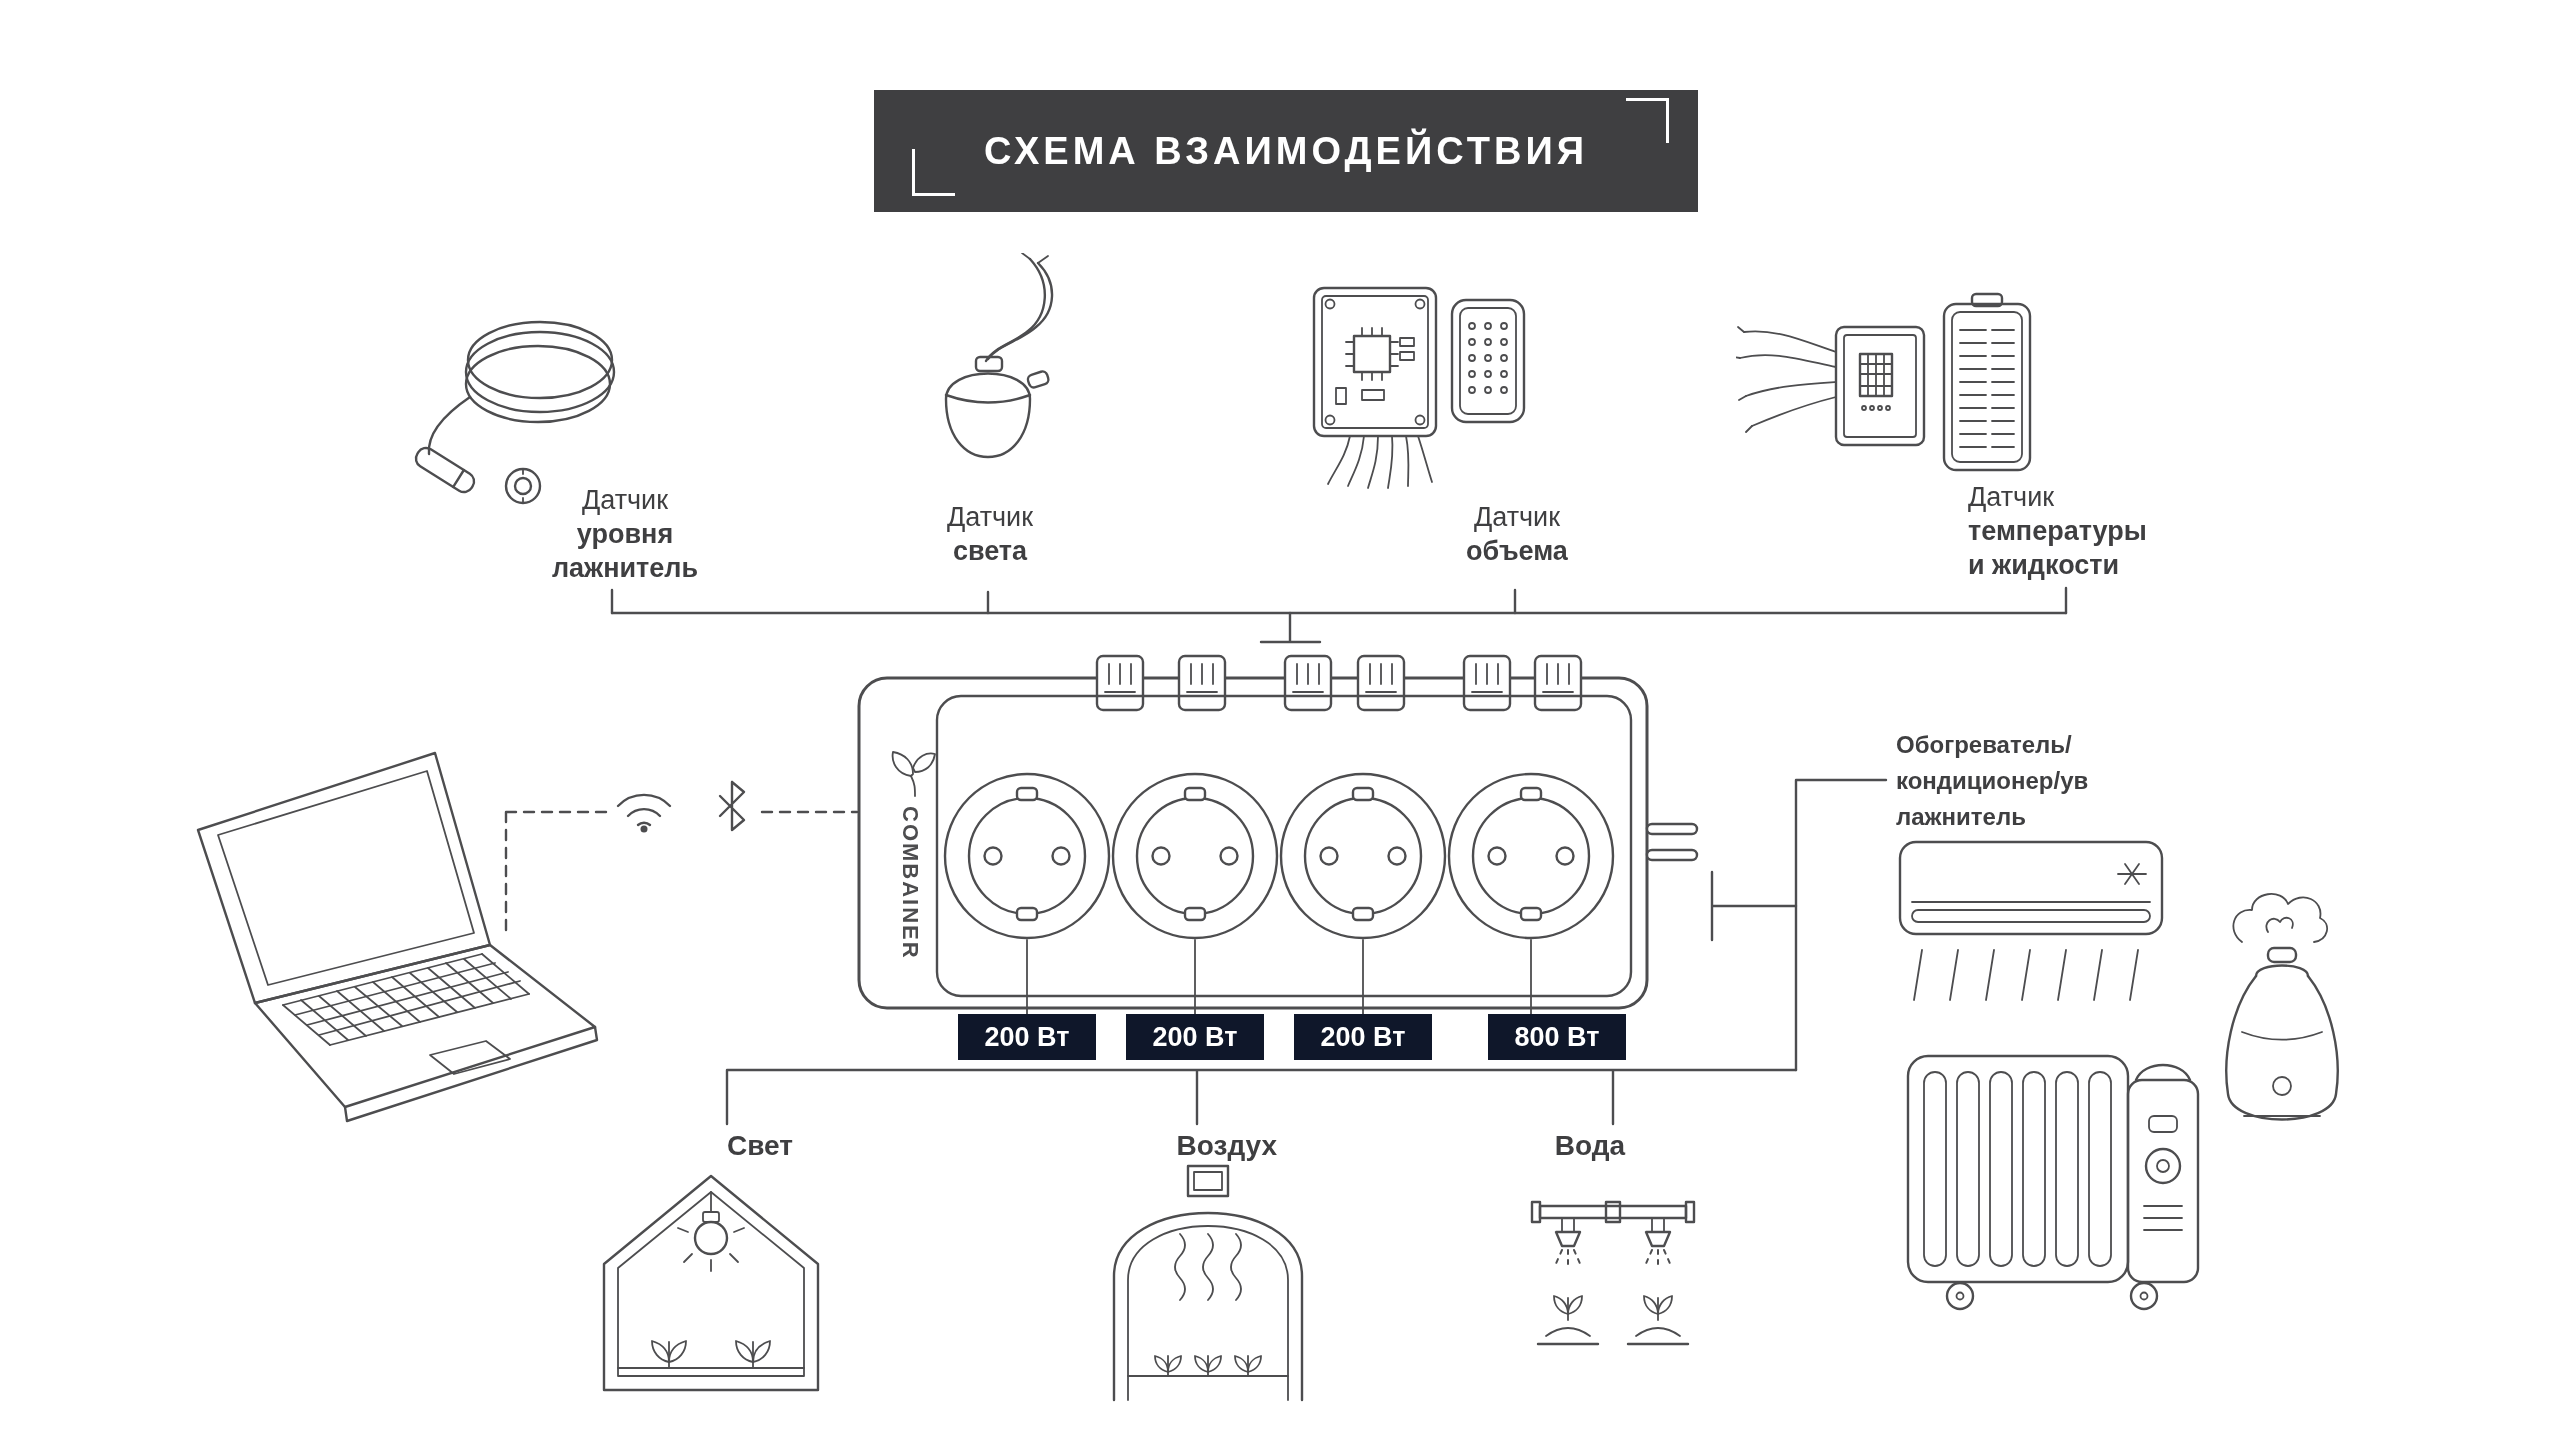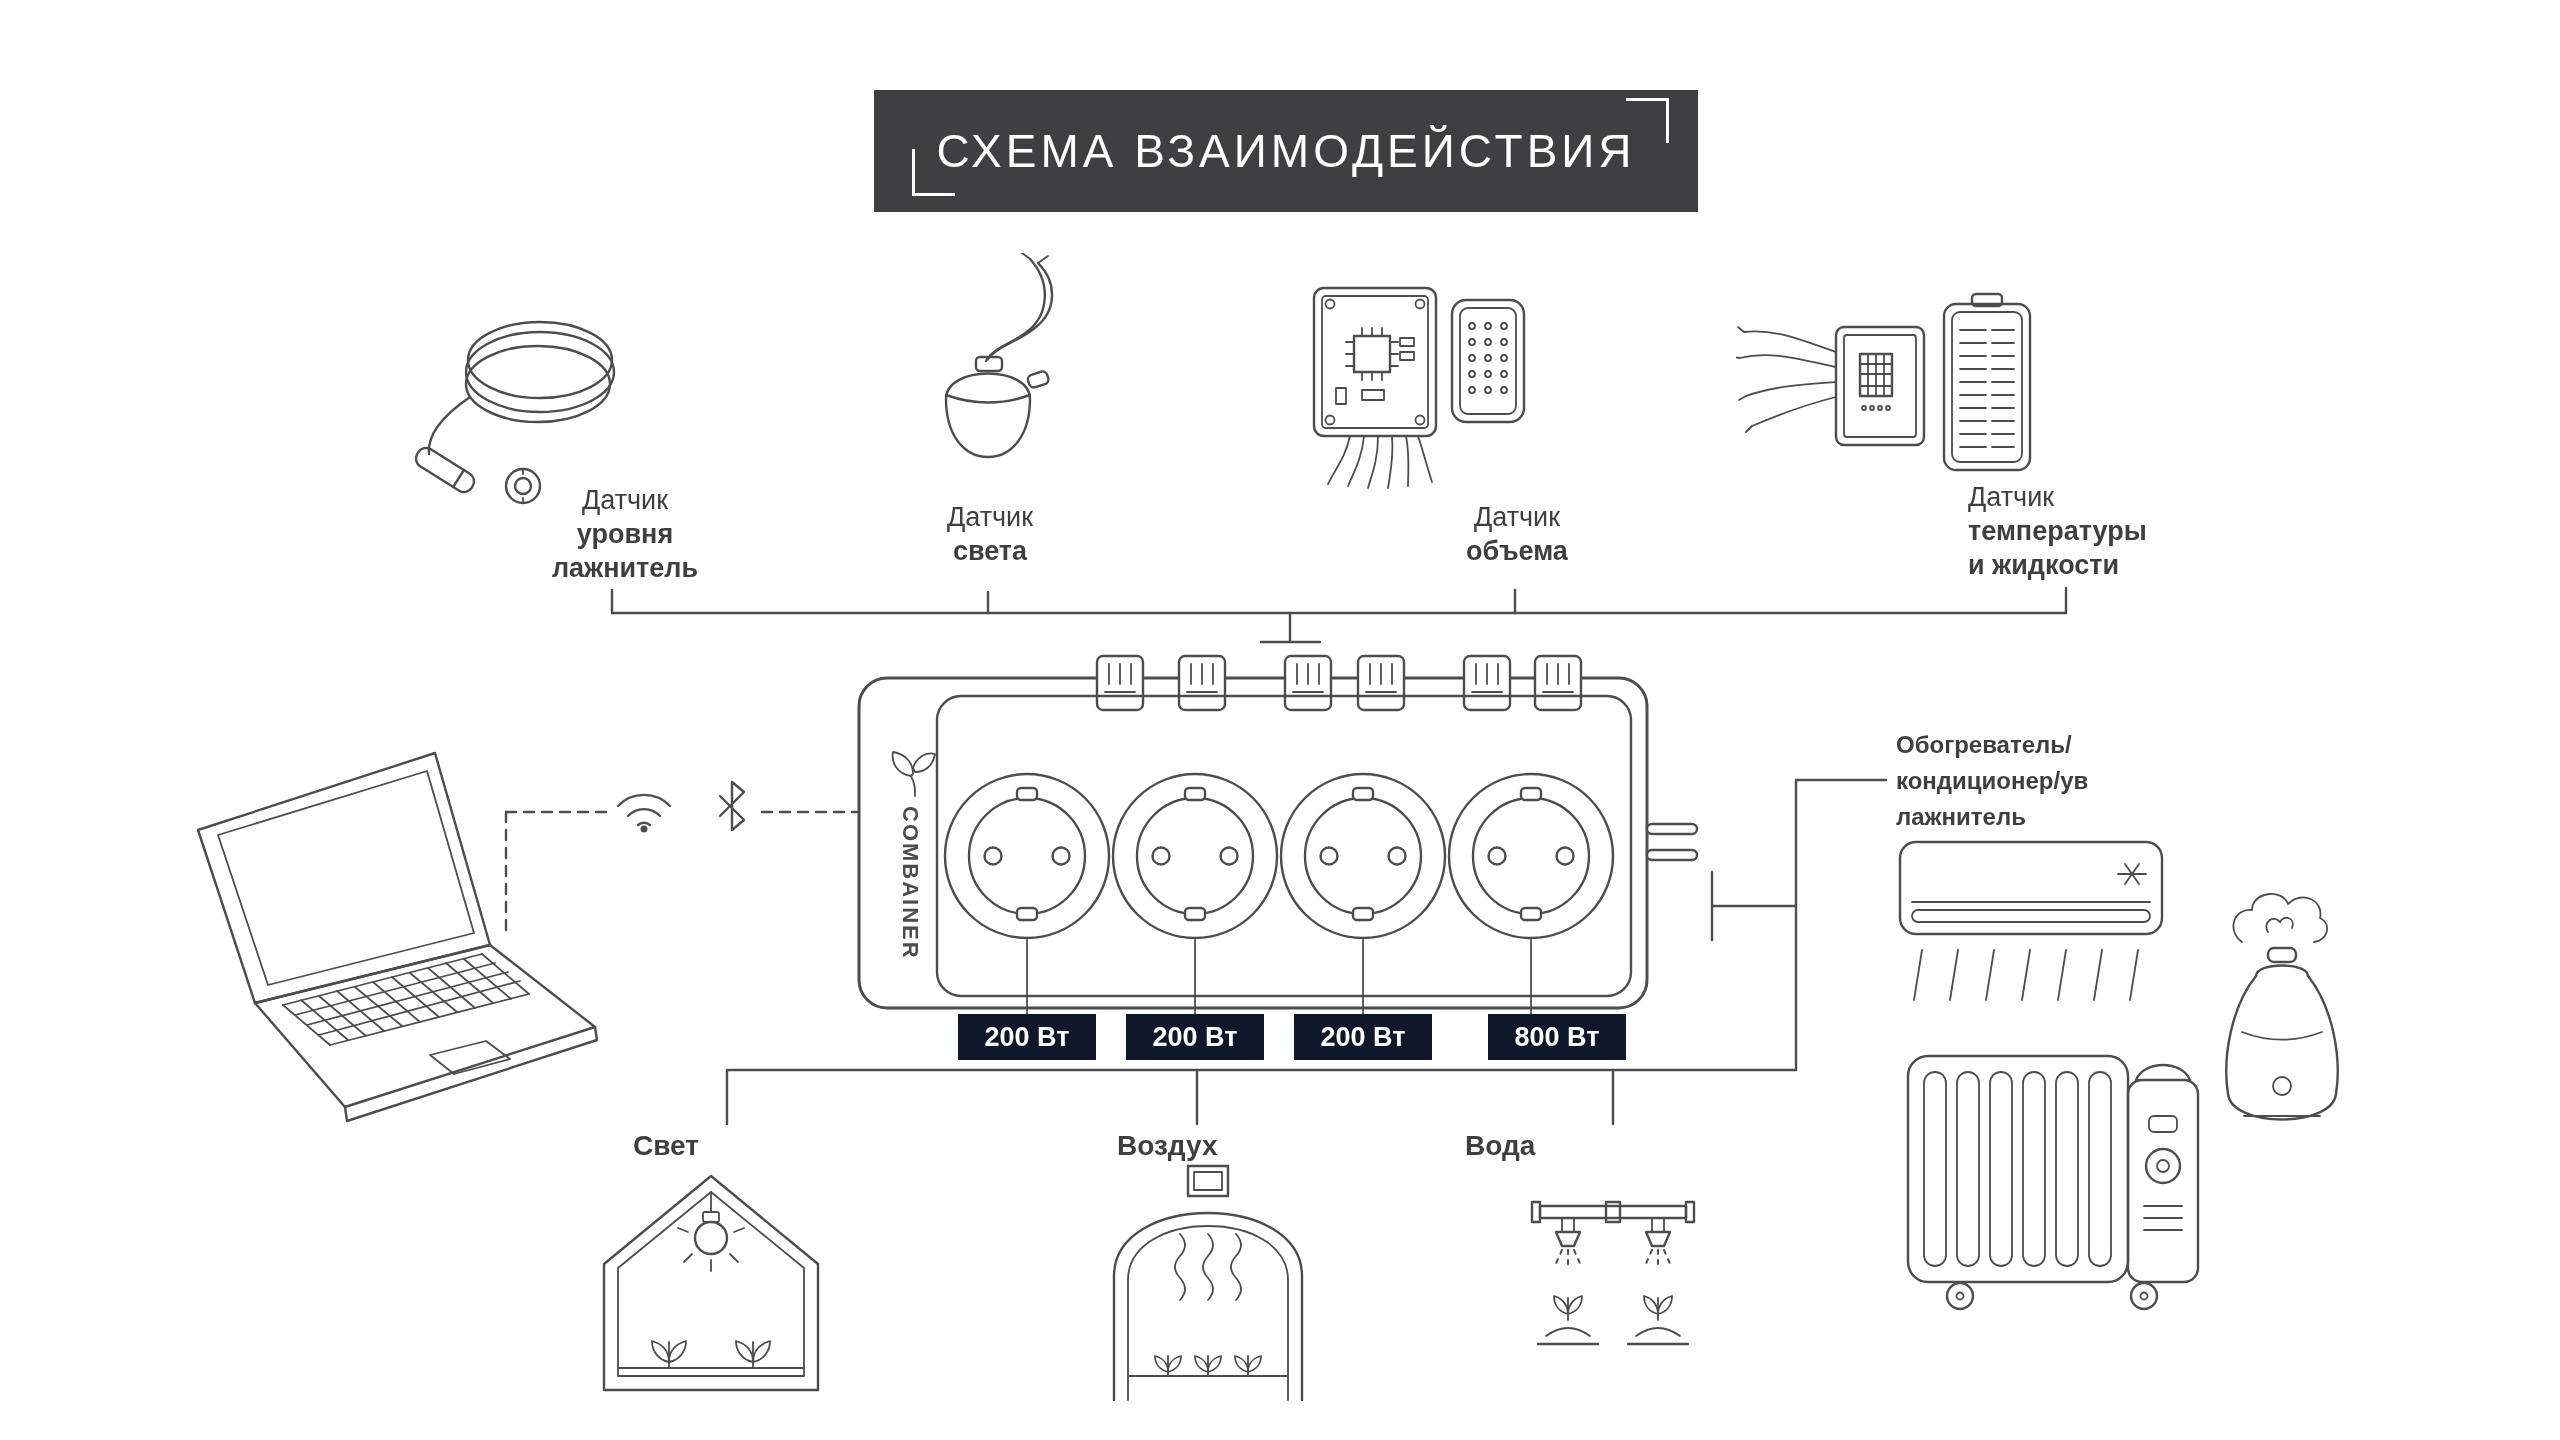--- a/index.html
+++ b/index.html
@@ -7,30 +7,30 @@
           font-family:"Liberation Sans",sans-serif;color:#3f3f41;}
   .abs{position:absolute;}
   svg{display:block;}
   .ln{fill:none;stroke:#4d4d4f;stroke-width:2.4;stroke-linecap:round;stroke-linejoin:round;}
   .thin{stroke-width:1.8;}
   .lnf{fill:#fff;stroke:#4d4d4f;stroke-width:2.4;stroke-linejoin:round;}
   .fill{fill:#4d4d4f;stroke:none;}
   .dash{stroke-dasharray:10 8;}
   .spray{stroke-dasharray:4 6;stroke-width:2;}
   .banner{background:#3f3f41;display:flex;align-items:center;justify-content:center;}
-  .banner h1{margin:0;color:#fff;font-size:46px;font-weight:400;letter-spacing:4px;}
+  .banner h1{margin:0;color:#fff;font-size:38px;font-weight:700;letter-spacing:4px;}
   .bracket{position:absolute;display:block;}
   .bracket.bl{left:38px;bottom:16px;width:40px;height:44px;border-left:3px solid #fff;border-bottom:3px solid #fff;}
   .bracket.tr{right:29px;top:8px;width:40px;height:42px;border-top:3px solid #fff;border-right:3px solid #fff;}
   .sensor-label{font-size:27px;line-height:34px;color:#3f3f41;}
   .sensor-label span{display:block;}
   .sensor-label .b{font-weight:700;}
   .center{text-align:center;}
   .badge{background:#0f172a;color:#fff;font-size:27px;font-weight:700;text-align:center;line-height:46px;height:46px;}
-  .zone-label{font-size:28px;font-weight:700;text-align:left;}
+  .zone-label{font-size:28px;font-weight:700;text-align:right;}
   .appl-label{font-size:24px;font-weight:700;line-height:36px;}
   .brand-text{font:700 22px "Liberation Sans",sans-serif;letter-spacing:2px;fill:#4d4d4f;}
 </style>
 </head>
 <body>
 
 <div class="canvas">
 
   <svg class="abs" style="left:0;top:0" width="2560" height="1440" viewBox="0 0 2560 1440">
 

